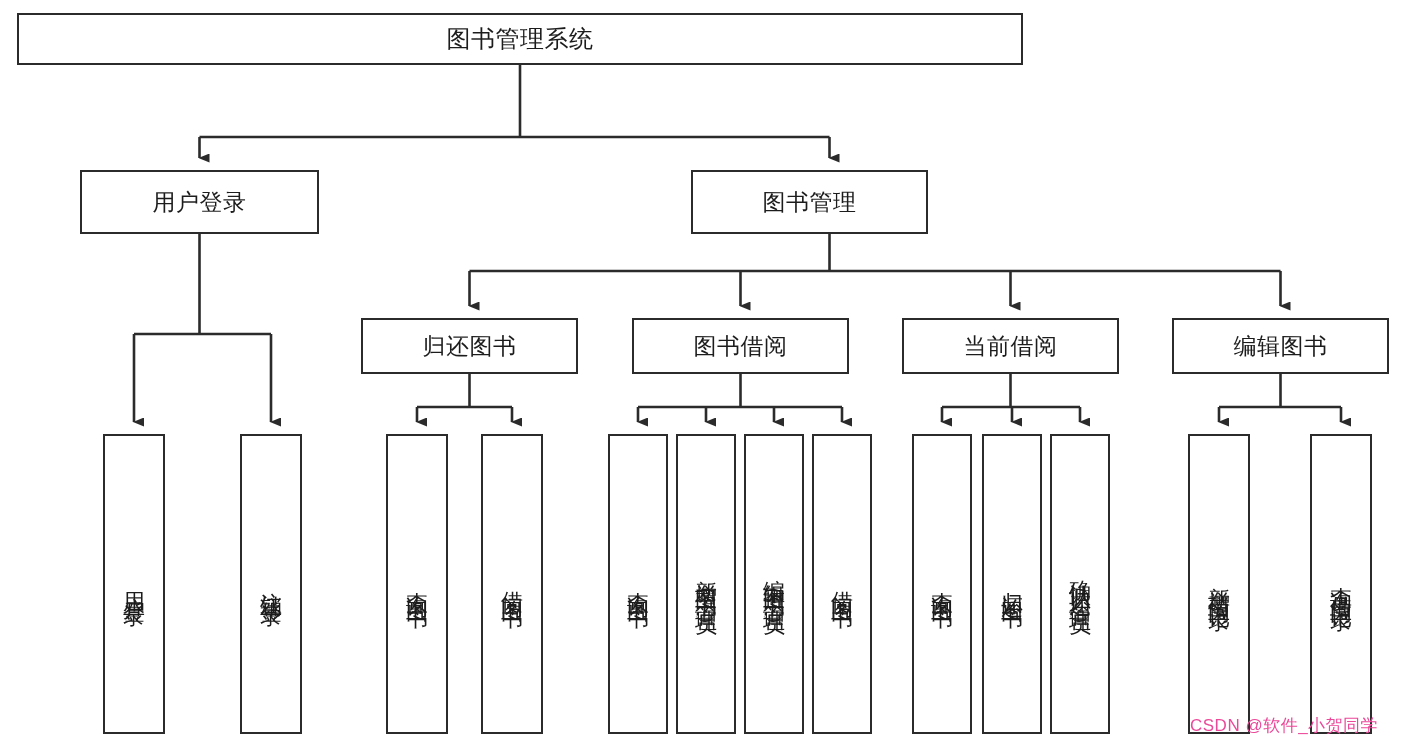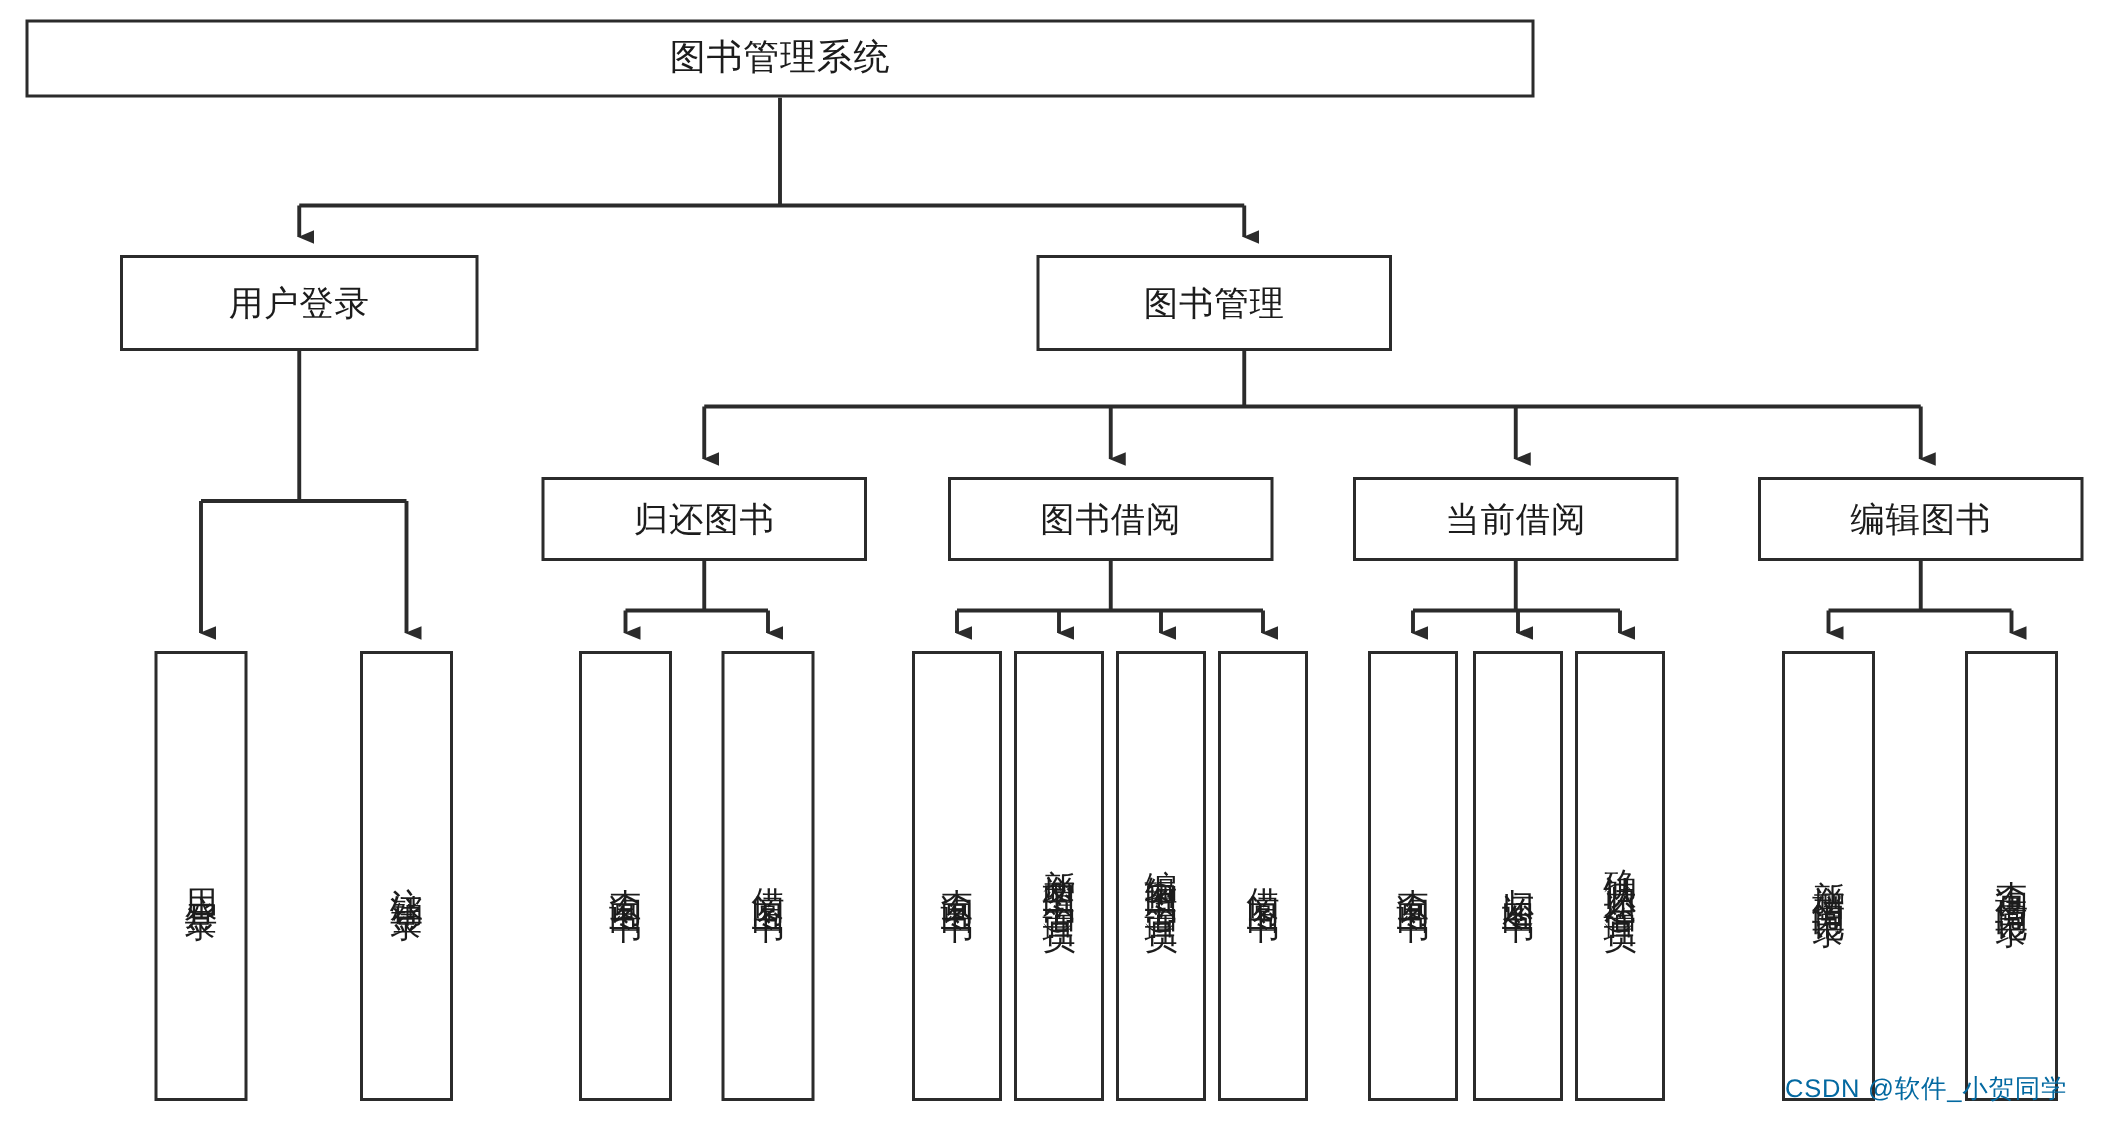--- a/index.html
+++ b/index.html
@@ -53,21 +53,21 @@
     writing-mode: vertical-rl;
     text-orientation: upright;
     letter-spacing: 5px;
     line-height: 1;
     white-space: nowrap;
     display: block;
   }
   .watermark {
     position: absolute;
     font-size: 17px;
-    color: #0369a1;
+    color: #ec4899;
     white-space: nowrap;
     letter-spacing: 0.5px;
     pointer-events: none;
   }
 </style>
 </head>
 <body>
 
 <div id="diagram-root">
 

